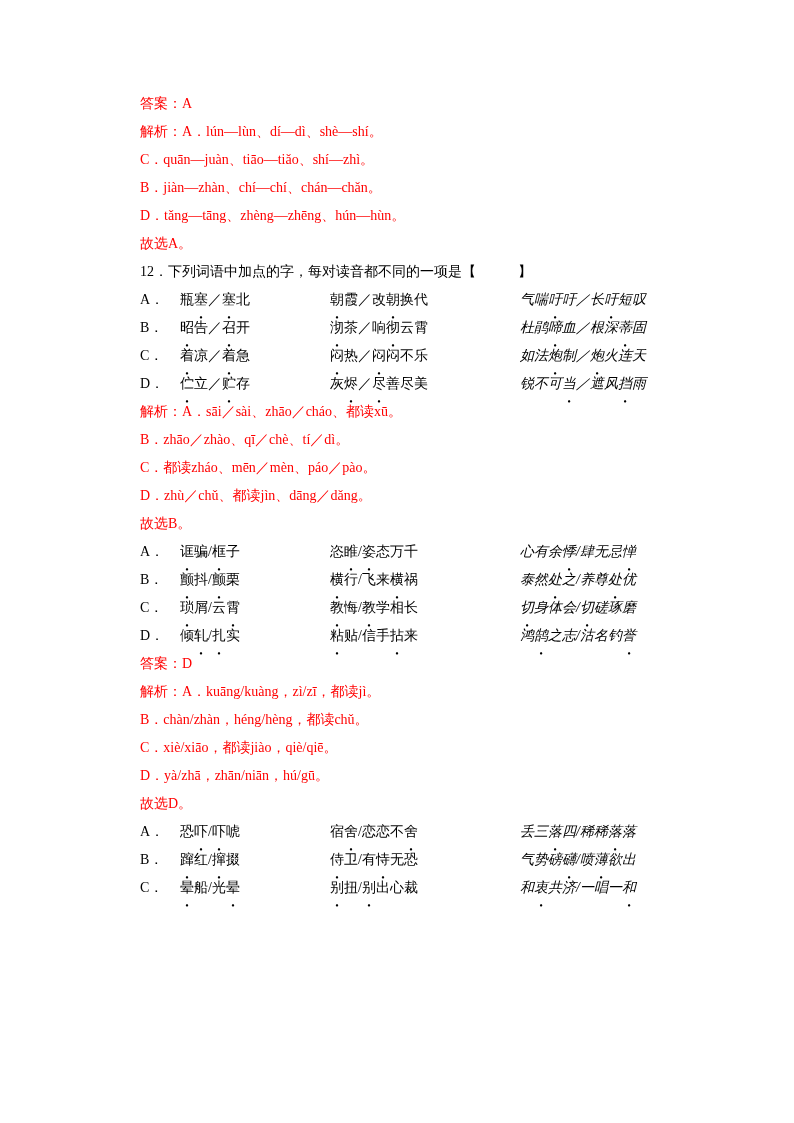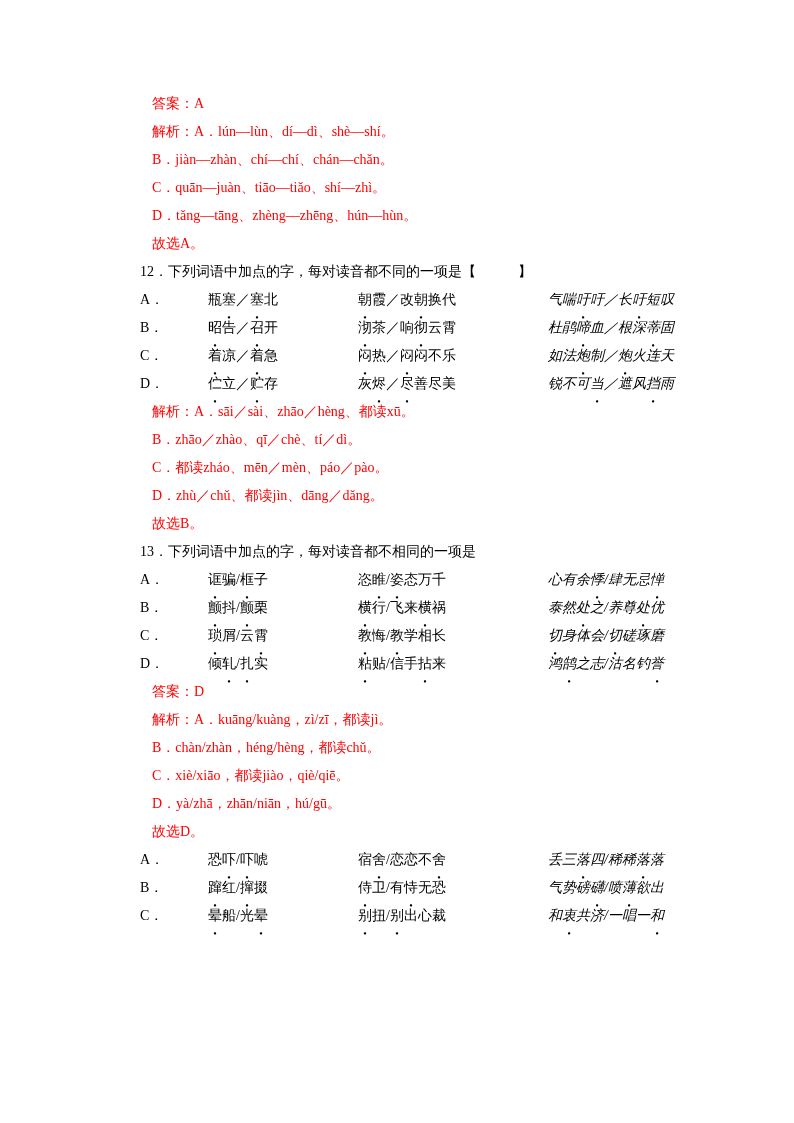--- a/index.html
+++ b/index.html
@@ -11,30 +11,29 @@
     color: #000;
     width: 794px;
     height: 1123px;
   }
   .page {
     padding: 90px 130px 0 140px;
     line-height: 2.0;
   }
   .red {
     color: #ff0000;
-    margin-left: 12px;
   }
   .line {
     white-space: pre;
   }
   .qline {
     white-space: nowrap;
   }
   .lab { display:inline-block; width: 40px; }
-  .c1 { display: inline-block; width: 150px; margin-left: 28px; }
+  .c1 { display: inline-block; width: 150px; }
   .c2 { display: inline-block; width: 190px; }
   .c3 { display: inline-block; font-style: italic; }
   .u {
     position: relative;
     display: inline-block;
   }
   .u::after {
     content: "•";
     position: absolute;
     left: 50%;
@@ -44,47 +43,46 @@
     line-height: 1;
   }
 </style>
 </head>
 <body>
 
 <div class="page">
 
   <div class="red line">答案：A</div>
   <div class="red line"><span>解析：</span><span>A．lún—lùn、dí—dì、shè—shí。</span></div>
+  <div class="red line">C．quān—juàn、tiāo—tiǎo、shí—zhì。</div>
   <div class="red line">B．jiàn—zhàn、chí—chí、chán—chǎn。</div>
-  <div class="red line">C．quān—juàn、tiāo—tiǎo、shí—zhì。</div>
   <div class="red line">D．tǎng—tāng、zhèng—zhēng、hún—hùn。</div>
   <div class="red line">故选A。</div>
 
   <div class="qline"><span>12．下列词语中加点的字，每对读音都不同的一项是【</span>　　　<span>】</span></div>
 
   <div class="qline">
     <span class="lab">A．</span><span class="c1"><span>瓶</span><span class="u">塞</span><span>／</span><span class="u">塞</span><span>北</span></span><span class="c2"><span class="u">朝</span><span>霞／改</span><span class="u">朝</span><span>换代</span></span><span class="c3"><span>气喘</span><span class="u">吁</span><span>吁／长</span><span class="u">吁</span><span>短叹</span></span>
   </div>
   <div class="qline">
     <span class="lab">B．</span><span class="c1"><span class="u">昭</span><span>告／</span><span class="u">召</span><span>开</span></span><span class="c2"><span class="u">沏</span><span>茶／响</span><span class="u">彻</span><span>云霄</span></span><span class="c3"><span>杜鹃</span><span class="u">啼</span><span>血／根深</span><span class="u">蒂</span><span>固</span></span>
   </div>
   <div class="qline">
     <span class="lab">C．</span><span class="c1"><span class="u">着</span><span>凉／</span><span class="u">着</span><span>急</span></span><span class="c2"><span class="u">闷</span><span>热／</span><span class="u">闷</span><span>闷不乐</span></span><span class="c3"><span>如法</span><span class="u">炮</span><span>制／</span><span class="u">炮</span><span>火连天</span></span>
   </div>
   <div class="qline">
     <span class="lab">D．</span><span class="c1"><span class="u">伫</span><span>立／</span><span class="u">贮</span><span>存</span></span><span class="c2"><span>灰</span><span class="u">烬</span><span>／</span><span class="u">尽</span><span>善尽美</span></span><span class="c3"><span>锐不可</span><span class="u">当</span><span>／遮风</span><span class="u">挡</span><span>雨</span></span>
   </div>
 
-  <div class="red line"><span>解析：</span><span>A．sāi／sài、zhāo／hèng、都读xū。</span></div>
+  <div class="red line"><span>解析：</span><span>A．sāi／sài、zhāo／cháo、都读xū。</span></div>
   <div class="red line">B．zhāo／zhào、qī／chè、tí／dì。</div>
   <div class="red line">C．都读zháo、mēn／mèn、páo／pào。</div>
   <div class="red line">D．zhù／chǔ、都读jìn、dāng／dǎng。</div>
   <div class="red line">故选B。</div>
 
-  <div class="qline">13．下列词语中加点的字，每对读音都不相同的一项是</div>
 
   <div class="qline">
     <span class="lab">A．</span><span class="c1"><span class="u">诓</span><span>骗/</span><span class="u">框</span><span>子</span></span><span class="c2"><span>恣</span><span class="u">睢</span><span>/</span><span class="u">姿</span><span>态万千</span></span><span class="c3"><span>心有余</span><span class="u">悸</span><span>/肆无忌</span><span class="u">惮</span></span>
   </div>
   <div class="qline">
     <span class="lab">B．</span><span class="c1"><span class="u">颤</span><span>抖/</span><span class="u">颤</span><span>栗</span></span><span class="c2"><span class="u">横</span><span>行/飞来</span><span class="u">横</span><span>祸</span></span><span class="c3"><span>泰然</span><span class="u">处</span><span>之/养尊</span><span class="u">处</span><span>优</span></span>
   </div>
   <div class="qline">
     <span class="lab">C．</span><span class="c1"><span class="u">琐</span><span>屑/云</span><span class="u">霄</span></span><span class="c2"><span class="u">教</span><span>悔/</span><span class="u">教</span><span>学相长</span></span><span class="c3"><span class="u">切</span><span>身体会/</span><span class="u">切</span><span>磋琢磨</span></span>
   </div>

